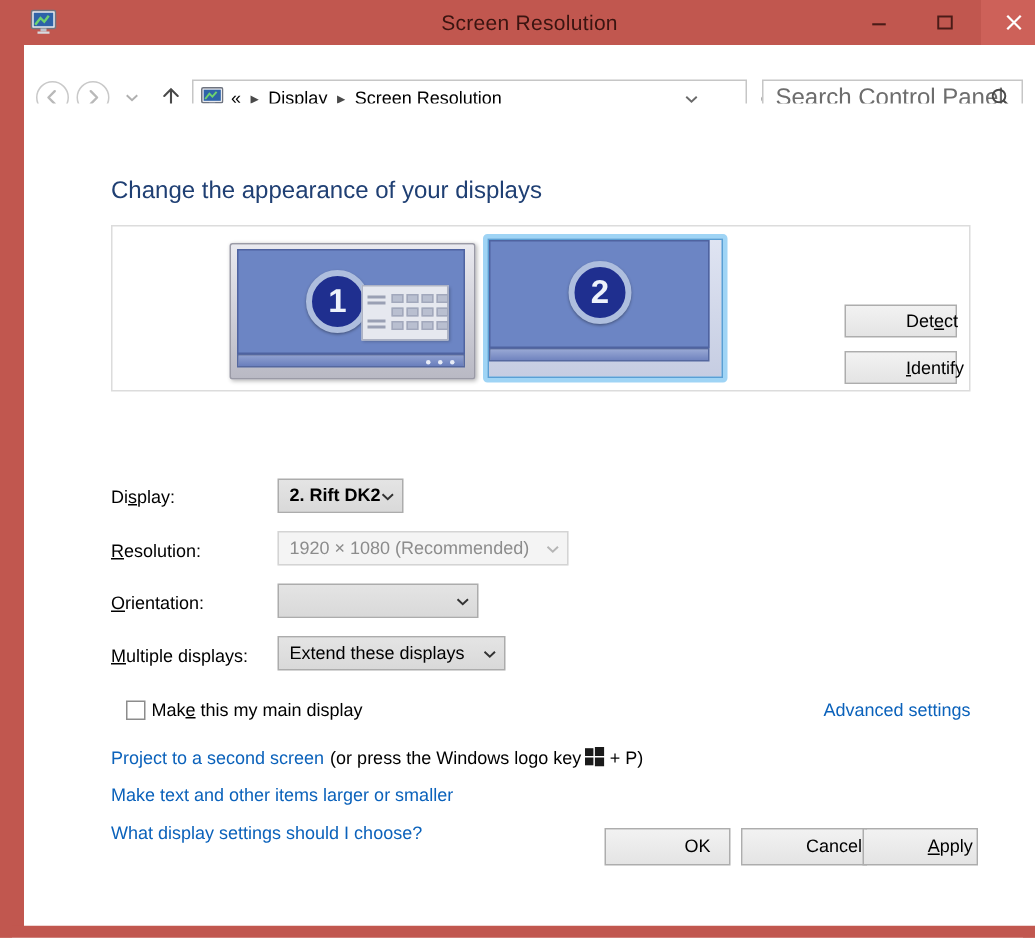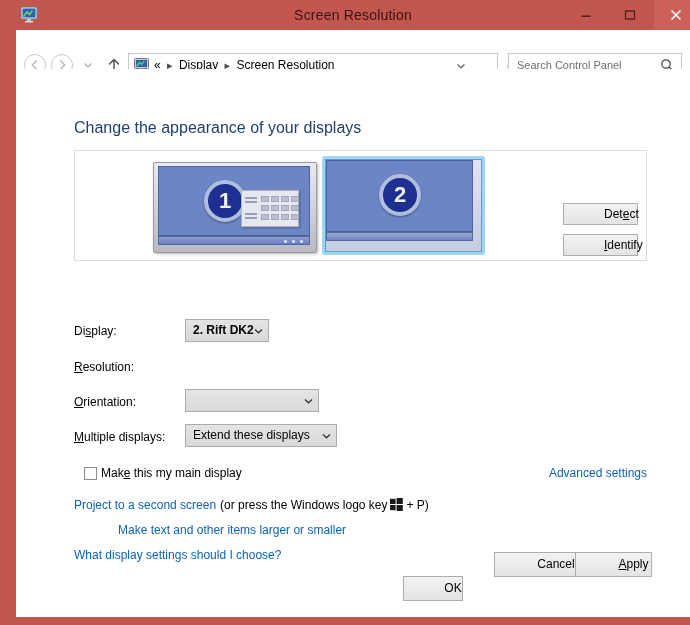--- a/index.html
+++ b/index.html
@@ -134,21 +134,21 @@
   #searchbox {
     position: absolute;
     left: 492px; top: 7px;
     width: 174px; height: 25px;
     border: 1px solid #c6c6c6;
     background: #ffffff;
     box-sizing: border-box;
   }
   #search-placeholder {
     position: absolute; left: 8px; top: 0;
-    line-height: 23px; font-size: 11px; color: #6d6d6d;
+    line-height: 23px; font-size: 16px; color: #6d6d6d;
   }
   #search-icon { position: absolute; right: 6px; top: 4px;
                  width: 15px; height: 15px; }
 
   
   #content { position: absolute; left: 0; top: 39px;
              width: 674px; height: 548px; background: #fff; }
 
   #page-title {
     position: absolute; left: 58px; top: 50px;
@@ -345,28 +345,28 @@
     position: absolute; left: 58px; top: 429px;
     font-size: 12px; color: #000;
   }
   #winkey {
     display: inline-block;
     width: 13px; height: 13px;
     vertical-align: -2px;
     margin: 0 3px;
   }
   #link-maketext {
-    position: absolute; left: 58px; top: 454px; font-size: 12px; margin-left: 44px;
+    position: absolute; left: 58px; top: 454px; font-size: 12px;
   }
   #link-whatsettings {
     position: absolute; left: 58px; top: 479px; font-size: 12px;
   }
 
   
-  #btn-ok     { left: 387px; top: 483px; width: 60px; height: 25px; line-height: 23px; margin-top: 24px; }
+  #btn-ok     { left: 387px; top: 483px; width: 84px; height: 25px; line-height: 23px; }
   #btn-cancel { left: 478px; top: 483px; width: 84px; height: 25px; line-height: 23px; }
   #btn-apply  { left: 559px; top: 483px; width: 77px; height: 25px; line-height: 23px; }
 
   .acc { text-decoration: underline; }
 </style>
 </head>
 <body>
 
 <div id="window">
 
@@ -521,20 +521,28 @@
       <div class="combo" id="cb-display">
         <span class="combo-text">2. Rift DK2</span>
         <span class="combo-arrow">
           <svg width="9" height="6" viewBox="0 0 9 6">
             <path d="M1 1.5 L4.5 4.8 L8 1.5" stroke="#333" stroke-width="1.3" fill="none"></path>
           </svg>
         </span>
       </div>
 
       <div class="form-label" id="lbl-resolution"><span></span><span class="acc">R</span><span>esolution:</span></div>
+      <div class="combo disabled" id="cb-resolution">
+        <span class="combo-text">1920 × 1080 (Recommended)</span>
+        <span class="combo-arrow">
+          <svg width="9" height="6" viewBox="0 0 9 6">
+            <path d="M1 1.5 L4.5 4.8 L8 1.5" stroke="#b5b5b5" stroke-width="1.3" fill="none"></path>
+          </svg>
+        </span>
+      </div>
 
       <div class="form-label" id="lbl-orientation"><span></span><span class="acc">O</span><span>rientation:</span></div>
       <div class="combo" id="cb-orientation">
         <span class="combo-arrow">
           <svg width="9" height="6" viewBox="0 0 9 6">
             <path d="M1 1.5 L4.5 4.8 L8 1.5" stroke="#333" stroke-width="1.3" fill="none"></path>
           </svg>
         </span>
       </div>
 

